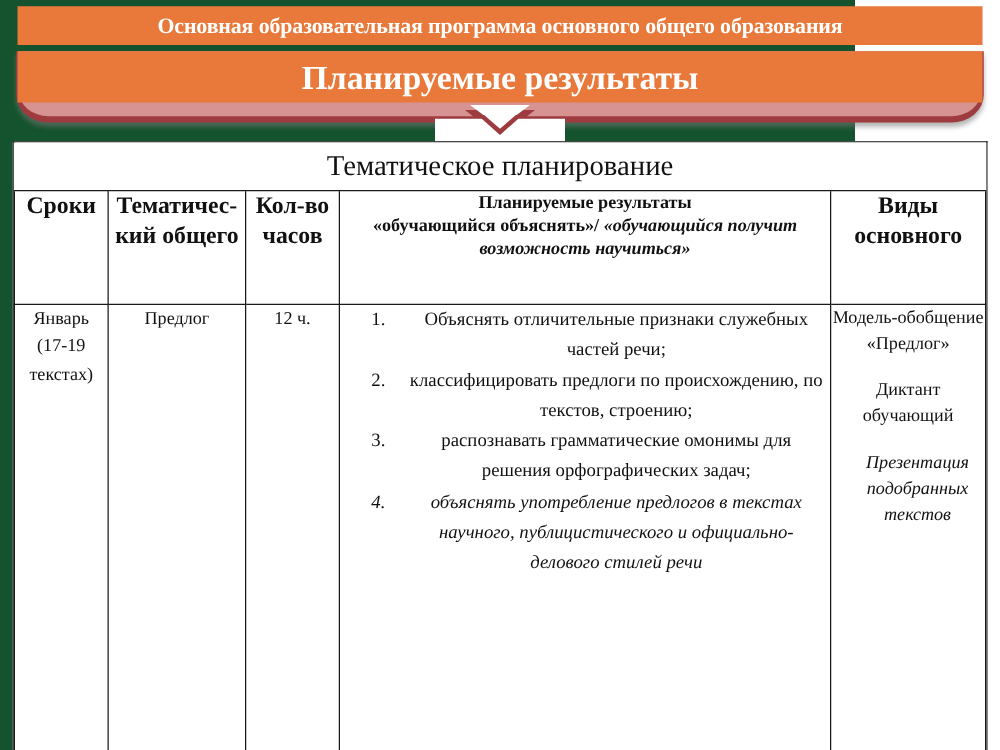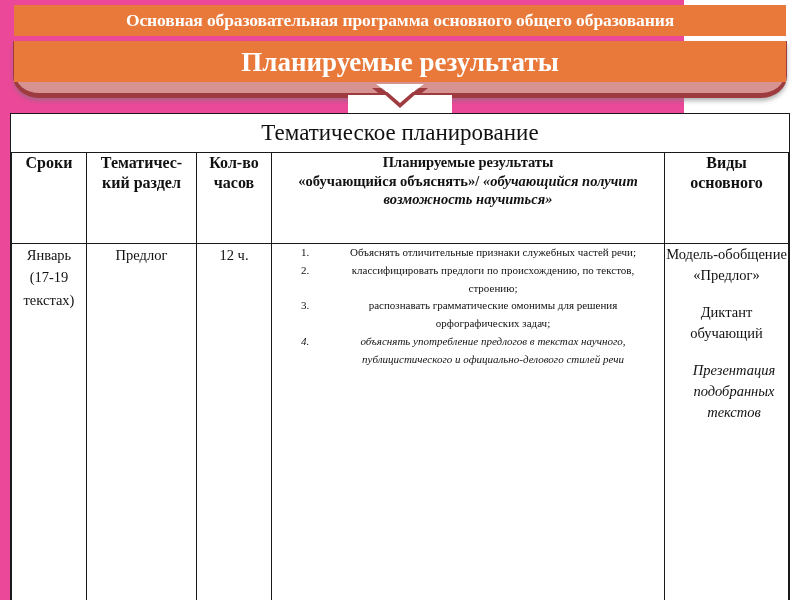--- a/index.html
+++ b/index.html
@@ -9,21 +9,21 @@
     height: 600px;
     overflow: hidden;
     background: #ffffff;
     font-family: "Liberation Serif", "DejaVu Serif", serif;
   }
 
   #slide {
     position: relative;
     width: 684px;
     height: 600px;
-    background: #ec4899;
+    background: #14532d;
   }
 
   
   .banner-wrap {
     position: absolute;
     left: 0;
     top: 0;
     width: 800px;
     height: 112px;
   }
@@ -187,21 +187,21 @@
     color: #111111;
     border-top: none !important;
     border-left: none !important;
     border-right: none !important;
   }
 
   .hdr {
     text-align: center;
     vertical-align: top !important;
     font-weight: bold;
-    font-size: 16px;
+    font-size: 19px;
     color: #111111;
     padding: 7px 3px 0 3px;
     line-height: 1.28;
     height: 90px;
   }
   .hdr.small { font-size: 14.5px; }
   .hdr .ital { font-style: italic; font-weight: bold; }
 
   .cell {
     font-size: 14.5px;
@@ -211,21 +211,21 @@
   }
   .cell.center { text-align: center; padding-left: 3px; padding-right: 3px; }
 
   .sroki-line { display: block; }
 
   
   ol.results {
     margin: 0;
     padding: 0 4px 0 40px;
     list-style-position: outside;
-    font-size: 11px;
+    font-size: 15px;
     line-height: 1.62;
   }
   ol.results > li {
     margin: 0 0 0 0;
     padding-left: 14px;
   }
   ol.results > li.ital {
     font-style: italic;
   }
 
@@ -268,21 +268,21 @@
         <tr>
           <td class="title-cell" colspan="5">Тематическое планирование</td>
         </tr>
 
         <tr>
           <td class="hdr">
             <span>Сроки</span>
           </td>
           <td class="hdr">
             <span>Тематичес-</span><br>
-            <span>кий раздел</span>
+            <span>кий общего</span>
           </td>
           <td class="hdr">
             <span>Кол-во</span><br>
             <span>часов</span>
           </td>
           <td class="hdr small">
             <span>Планируемые результаты</span><br>
             <span>«обучающийся объяснять»</span><span>/ </span><span class="ital">«обучающийся получит возможность научиться»</span>
           </td>
           <td class="hdr">

